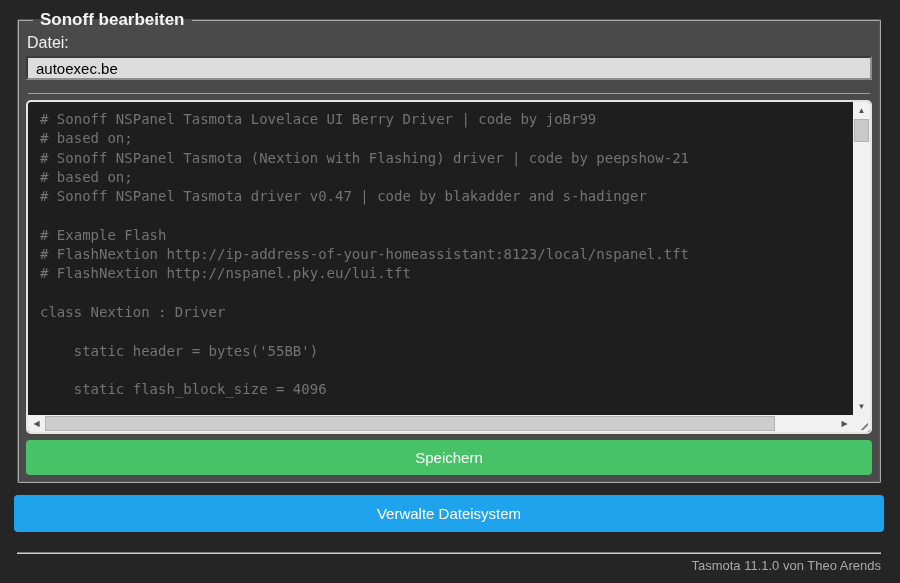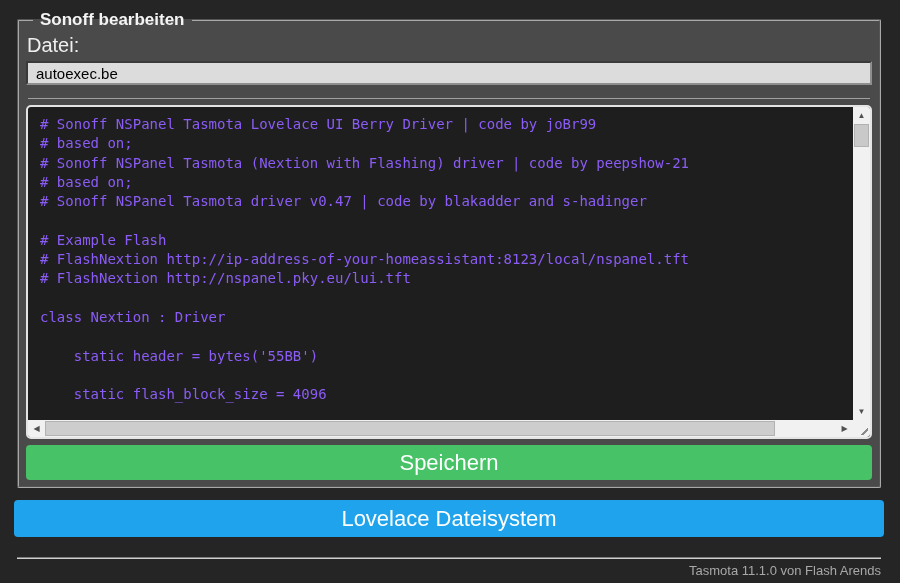--- a/index.html
+++ b/index.html
@@ -23,21 +23,21 @@
   }
   legend.form-legend{
     font-weight:bold;
     font-size:17px;
     color:#f4f4f4;
     padding:0 7px;
     margin-left:7px;
   }
   .file-label{
     display:block;
-    font-size:20px;
+    font-size:16px;
     color:#efefef;
     margin:0 0 4px 1px;
   }
   input.file-input{
     display:block;
     width:100%;
     box-sizing:border-box;
     height:24px;
     background:#dcdcdc;
     color:#000;
@@ -68,21 +68,21 @@
   }
   .code-area{
     overflow:hidden;
     padding:8px 0 0 12px;
   }
   pre.code-text{
     margin:0;
     font-family:"DejaVu Sans Mono", monospace;
     font-size:14px;
     line-height:19.3px;
-    color:#8b5cf6;
+    color:#737373;
     white-space:pre;
   }
   
   .vscroll{
     background:#f1f1f1;
     display:flex;
     flex-direction:column;
     align-items:stretch;
     border-top-right-radius:3px;
   }
@@ -124,21 +124,21 @@
     clip-path:polygon(100% 0, 100% 100%, 0 100%);
   }
 
   
   button.btn{
     display:block;
     width:100%;
     border:none;
     border-radius:4px;
     color:#fdffff;
-    font-size:22px;
+    font-size:15px;
     font-family:"Liberation Sans", sans-serif;
     cursor:pointer;
   }
   button.save-btn{
     height:35px;
     margin-top:6px;
     background:#47c266;
   }
   button.manage-btn{
     height:37px;
@@ -208,18 +208,18 @@
       </div>
 
       <div class="corner">
         <div class="resize-grip"></div>
       </div>
     </div>
 
     <button class="btn save-btn">Speichern</button>
   </fieldset>
 
-  <button class="btn manage-btn">Lovelace Dateisystem</button>
+  <button class="btn manage-btn">Verwalte Dateisystem</button>
 
   <hr class="footer-divider">
-  <div class="footer-text">Tasmota 11.1.0 von Flash Arends</div>
+  <div class="footer-text">Tasmota 11.1.0 von Theo Arends</div>
 
 </div>
 
 </body></html>

